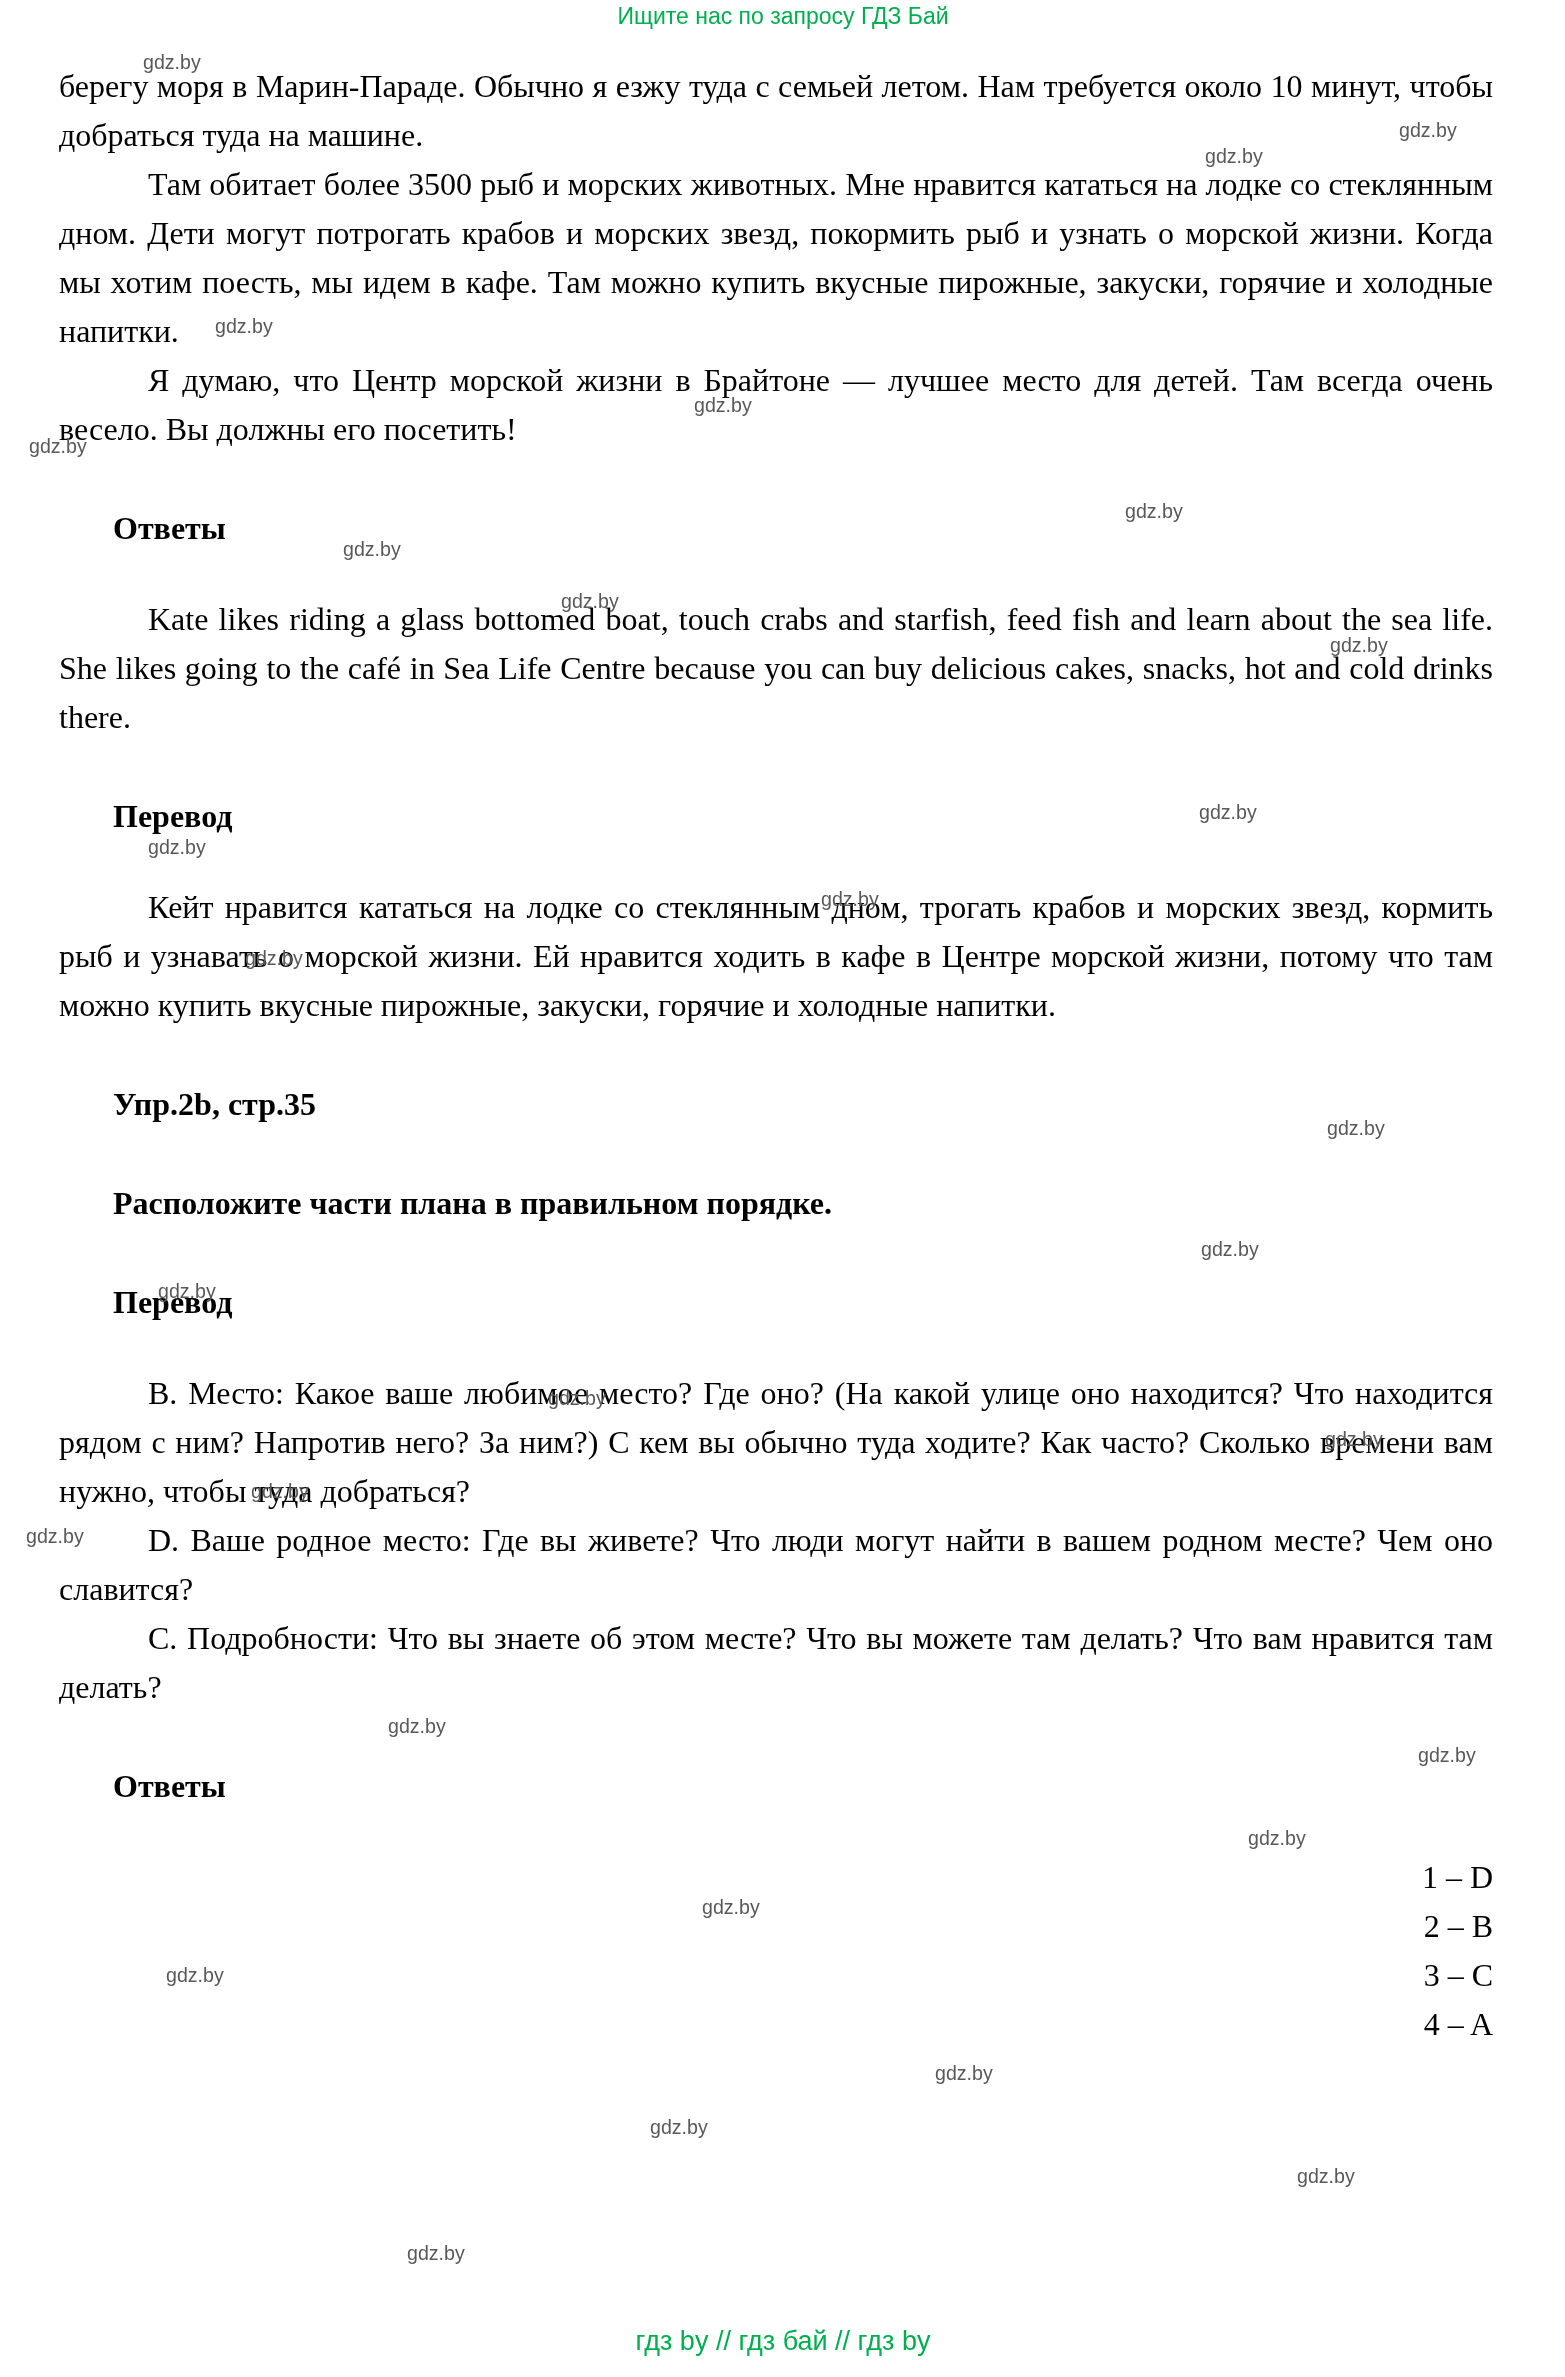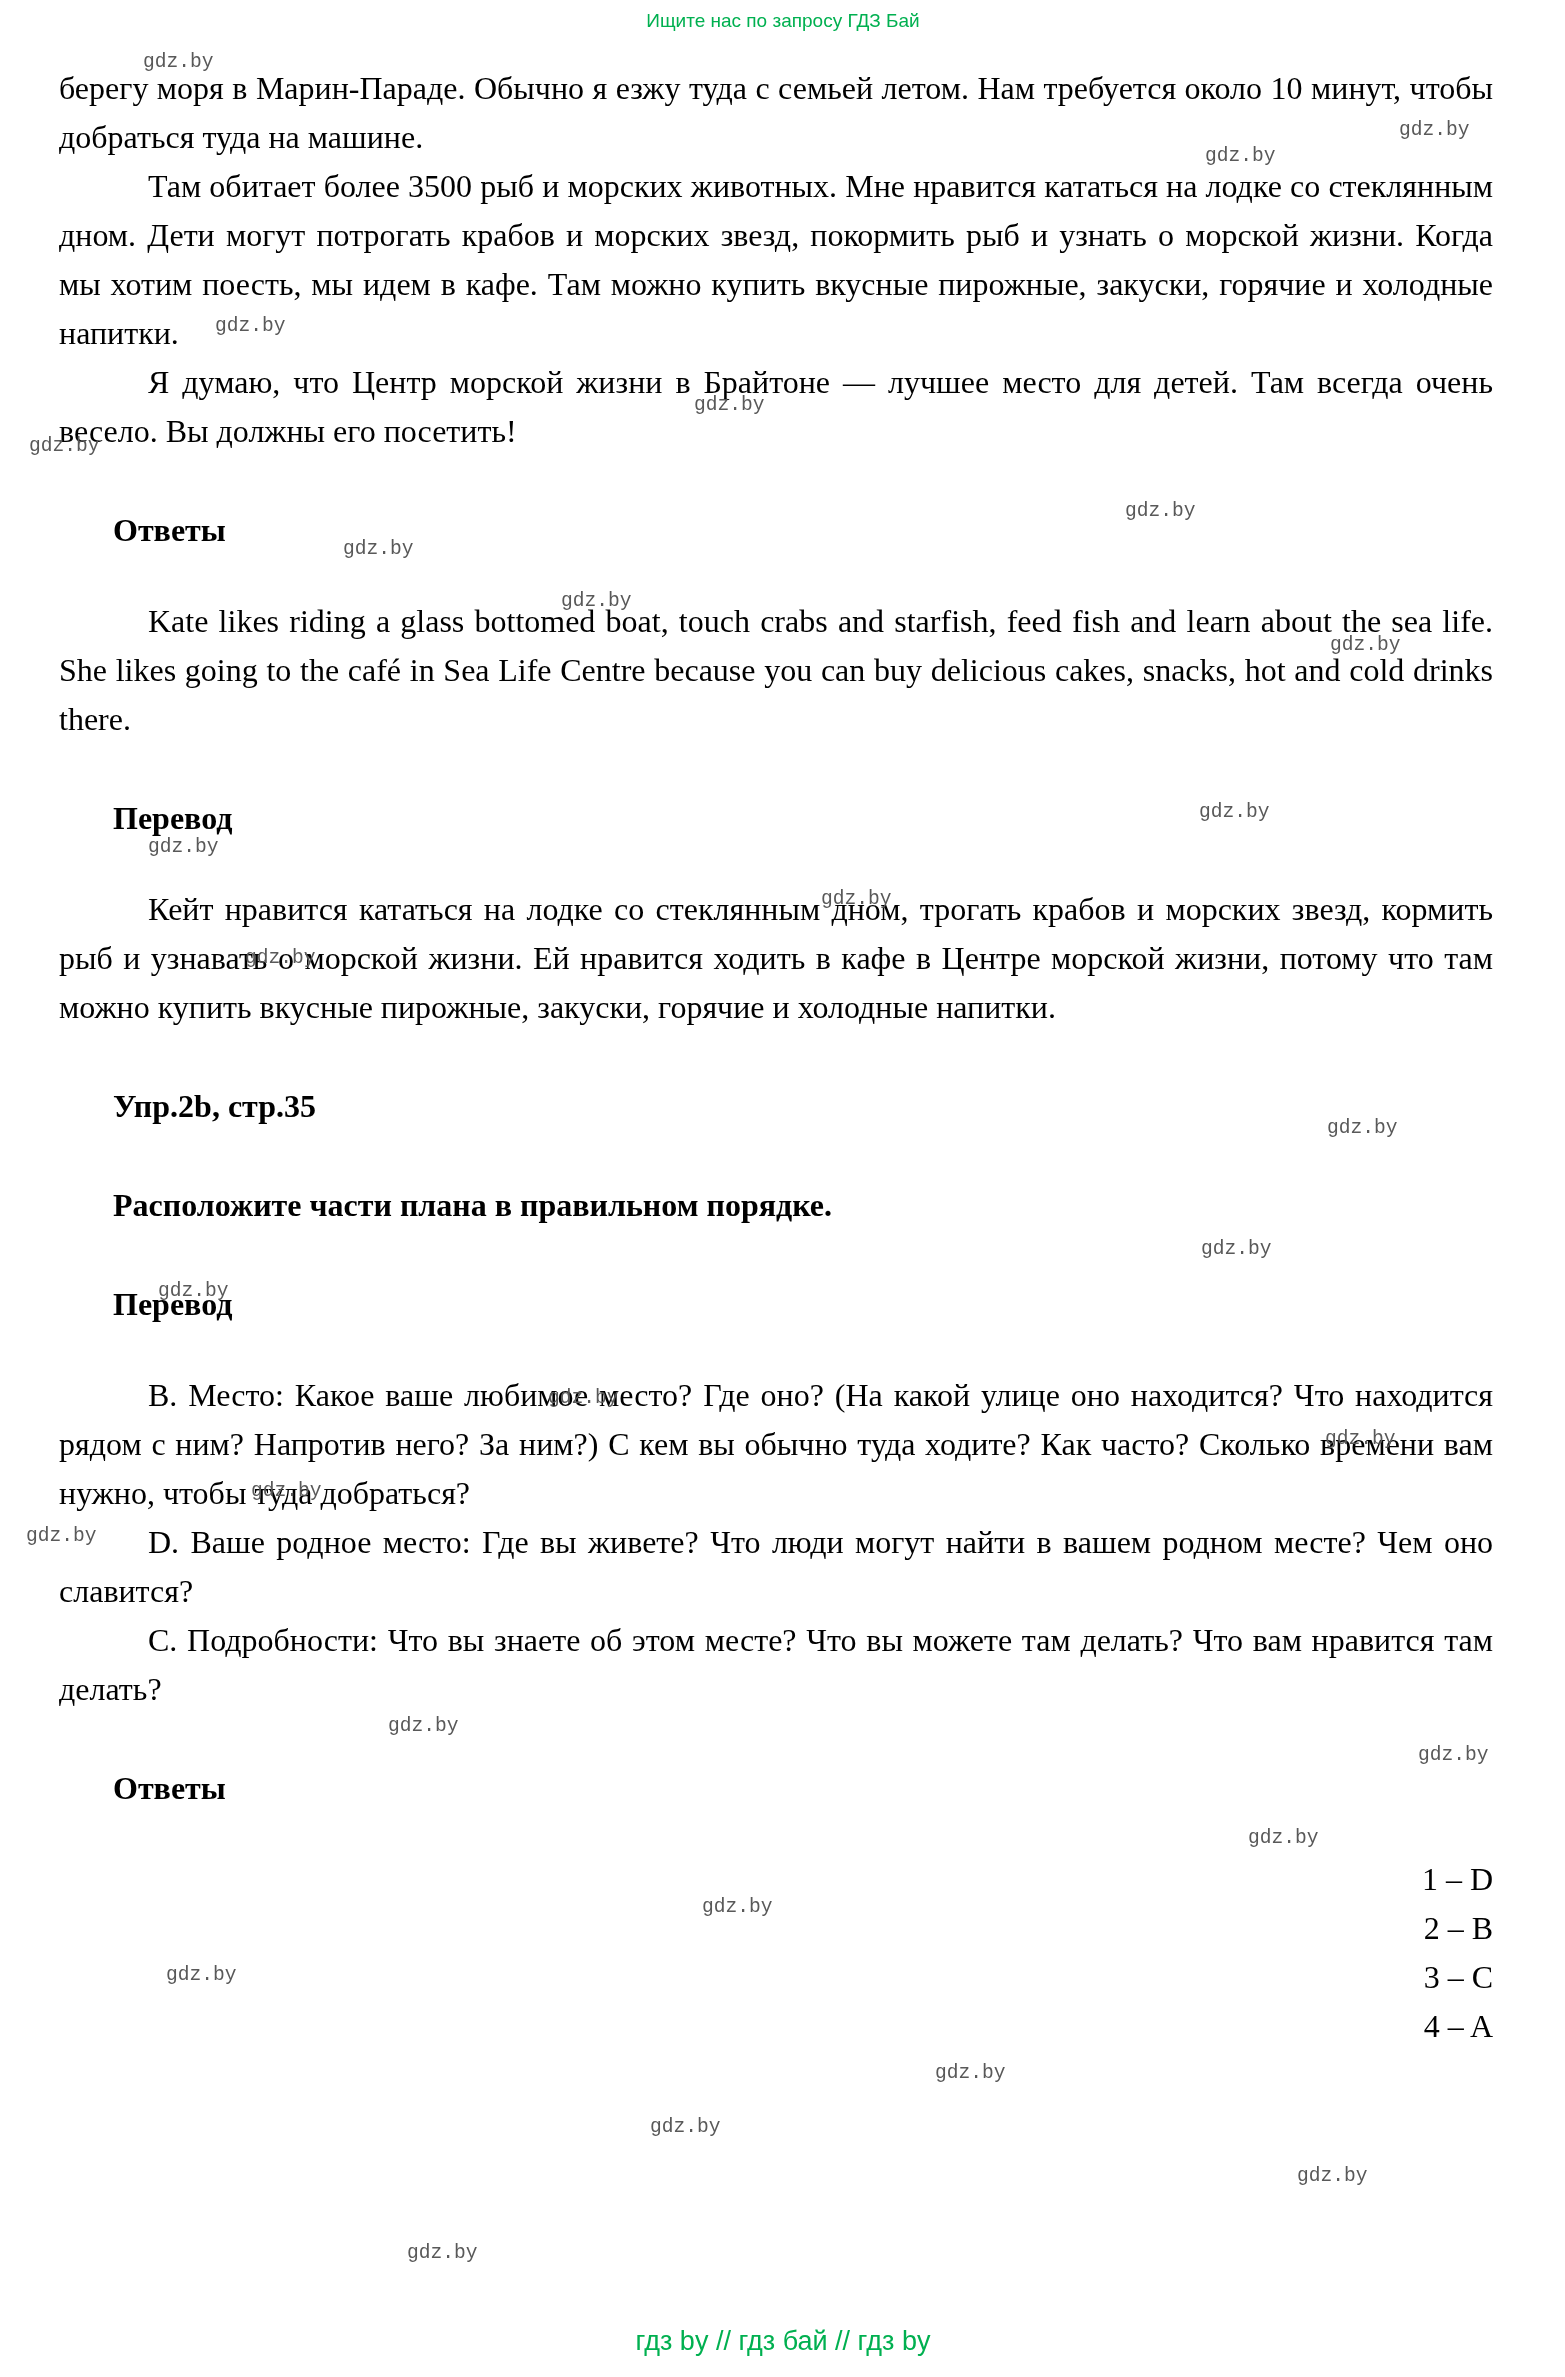--- a/index.html
+++ b/index.html
@@ -15,22 +15,22 @@
     overflow: hidden;
     font-family: "Liberation Serif", serif;
     color: var(--text-black, #000000);
   }
   .promo {
     font-family: "Liberation Sans", sans-serif;
     color: var(--promo-green, #00b050);
     text-align: center;
   }
   .promo-header {
-    padding-top: 10px;
-    font-size: 19px;
+    padding-top: 3px;
+    font-size: 23px;
   }
   .promo-footer {
     position: absolute;
     left: 0;
     right: 0;
     bottom: 19.6px;
     font-size: 27px;
   }
   .content {
     margin: 32px 72px 0 59px;
@@ -54,21 +54,21 @@
     margin: 50px 0 42px 54px;
   }
   .answer-line {
     font-size: 32px;
     line-height: 49px;
     margin: 0;
     text-align: right;
   }
   .wm {
     position: absolute;
-    font-family: Liberation Mono, monospace;
+    font-family: Liberation Sans, sans-serif;
     font-size: 19.6px;
     color: var(--watermark-gray, #595959);
     white-space: nowrap;
   }
 </style>
 </head>
 <body>
 
 <div class="page">
 

